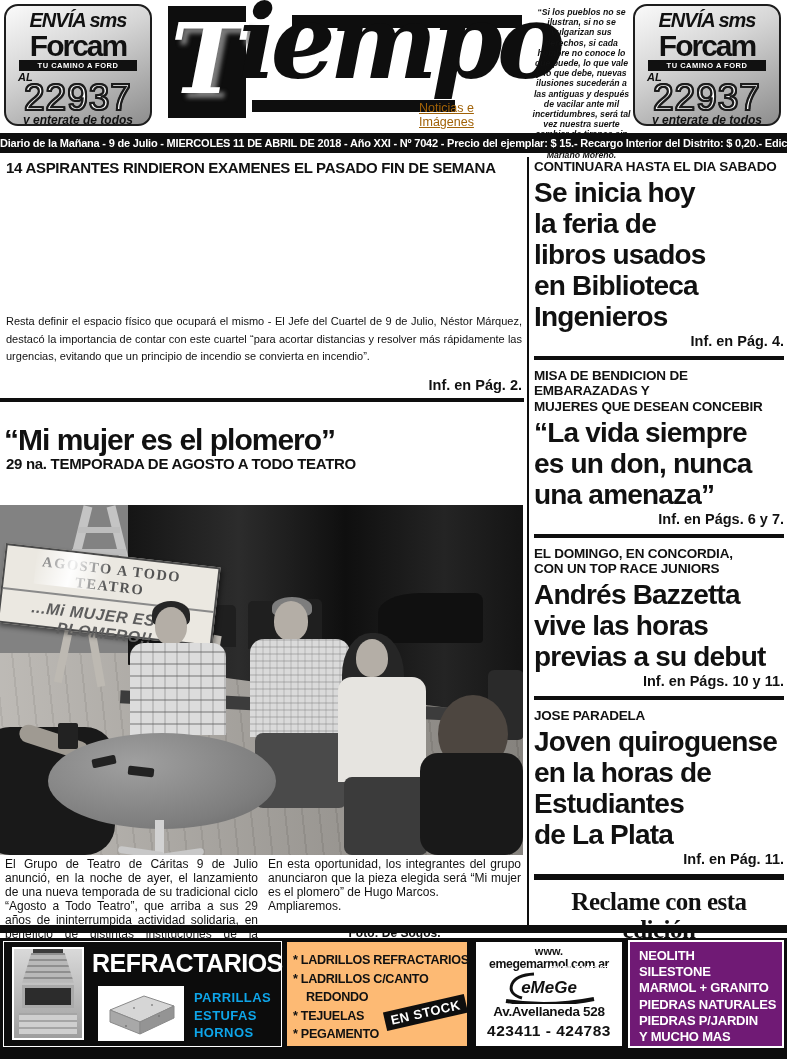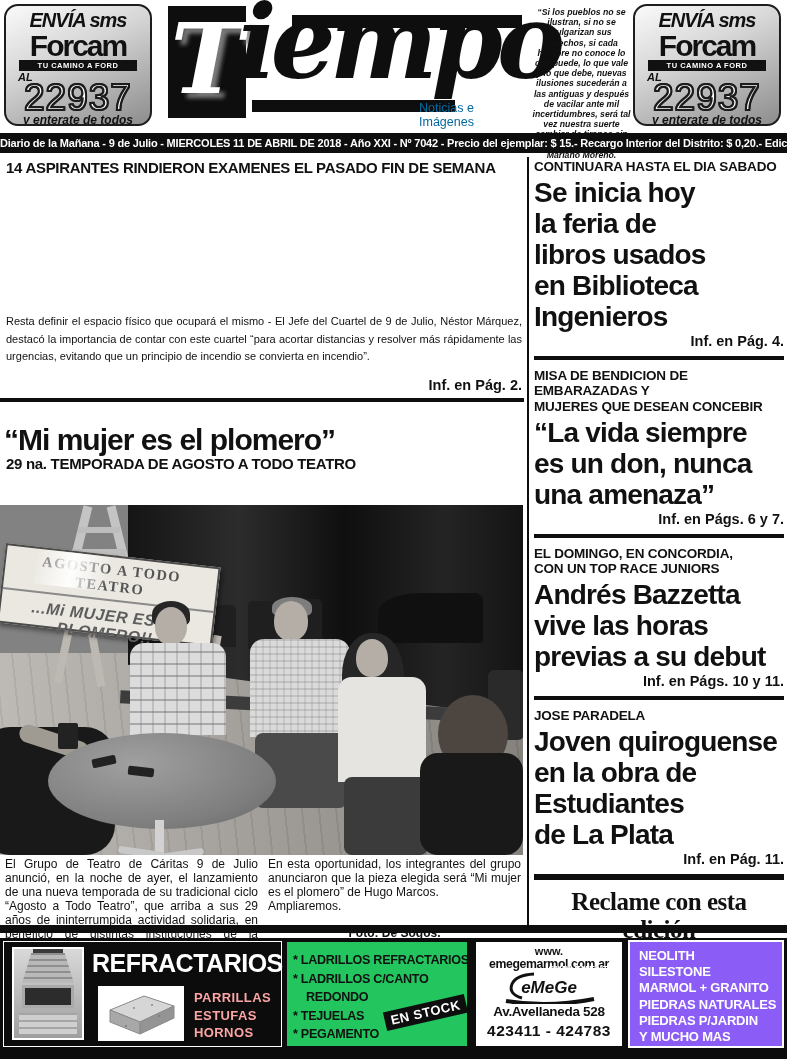--- a/index.html
+++ b/index.html
@@ -19,21 +19,21 @@
   .sms-foot{font-style:italic;font-weight:bold;font-size:12px;line-height:12.5px;margin-top:1px;}
 
   .masthead{position:absolute;left:162px;top:2px;width:366px;height:126px;}
   .mast-tbox{position:absolute;left:6px;top:4px;width:78px;height:112px;background:#0e0e0e;color:#fff;
              font-family:"DejaVu Serif",serif;font-weight:bold;font-style:italic;font-size:98px;line-height:106px;
              text-align:center;text-shadow:5px 5px 4px rgba(130,130,130,.95);}
   .mast-bar-top{position:absolute;left:130px;top:13px;width:230px;height:13px;background:#0e0e0e;}
   .mast-bar-bottom{position:absolute;left:90px;top:98px;width:203px;height:12px;background:#0e0e0e;}
   .mast-rest{position:absolute;left:76px;top:-20px;font-family:"DejaVu Serif",serif;font-style:italic;font-weight:bold;
              font-size:102px;letter-spacing:-6px;color:#0e0e0e;}
-  .mast-tagline{position:absolute;left:257px;top:99px;font-size:12.5px;color:#0369a1;}
+  .mast-tagline{position:absolute;left:257px;top:99px;font-size:12.5px;color:#a16207;text-decoration:underline;}
 
   .quote{position:absolute;left:532px;top:7px;width:99px;height:118px;font-size:8.7px;font-weight:bold;font-style:italic;
          text-align:center;line-height:10.2px;}
 
   .dateline{position:absolute;left:0;top:133px;width:787px;height:20px;background:#0e0e0e;color:#fff;font-weight:bold;
             font-size:11px;line-height:20px;text-align:center;letter-spacing:-.2px;white-space:nowrap;}
 
   
   .kicker{font-weight:bold;font-size:15px;letter-spacing:-.3px;}
   .kicker-main{position:absolute;left:6px;top:159px;}
@@ -112,36 +112,36 @@
   .ads-band{position:absolute;left:0;top:938px;width:787px;height:121px;background:#0c0c0c;}
   .refr-panel{position:absolute;left:3px;top:3px;width:279px;height:106px;border:1px solid #fff;box-sizing:border-box;padding-left:43px;}
   .fireplace{position:absolute;left:8px;top:5px;width:72px;height:93px;background:#fff;padding:2px;box-sizing:border-box;}
   .fp-inner{position:relative;width:100%;height:100%;background:linear-gradient(#d9d9d9,#9e9e9e);overflow:hidden;}
   .fp-hood{position:absolute;left:12%;top:4%;width:76%;height:34%;background:repeating-linear-gradient(0deg,#b9b9b9 0 4px,#8f8f8f 4px 6px);clip-path:polygon(18% 0,82% 0,100% 100%,0 100%);}
   .fp-top{position:absolute;left:28%;top:0;width:44%;height:6%;background:#3a3a3a;}
   .fp-box{position:absolute;left:12%;top:40%;width:76%;height:26%;background:#2c2c2c;border:3px solid #a9a9a9;box-sizing:border-box;}
   .fp-base{position:absolute;left:8%;top:72%;width:84%;height:24%;background:repeating-linear-gradient(0deg,#cfcfcf 0 5px,#a5a5a5 5px 7px);}
   .refr-title{position:absolute;left:88px;top:7px;width:186px;text-align:center;color:#fff;font-weight:bold;font-size:25px;letter-spacing:-.5px;}
   .brick-box{position:absolute;left:94px;top:44px;width:86px;height:55px;background:#fff;display:flex;align-items:center;justify-content:center;}
-  .refr-items{position:absolute;left:190px;top:47px;color:#fca5a5;font-weight:bold;font-size:13px;line-height:17.5px;letter-spacing:.4px;}
-  .list-panel{position:absolute;left:287px;top:4px;width:180px;height:104px;background:#22c55e;padding:9px 6px;box-sizing:border-box;}
+  .refr-items{position:absolute;left:190px;top:47px;color:#0ea5e9;font-weight:bold;font-size:13px;line-height:17.5px;letter-spacing:.4px;}
+  .list-panel{position:absolute;left:287px;top:4px;width:180px;height:104px;background:#fdba74;padding:9px 6px;box-sizing:border-box;}
   .list-item{font-weight:bold;font-size:12.6px;line-height:18.5px;letter-spacing:-.3px;white-space:nowrap;}
   .list-item.indent{padding-left:13px;}
   .stock-badge{position:absolute;left:97px;top:61px;background:#0e0e0e;color:#fff;font-weight:bold;font-size:13px;
                padding:2px 6px;transform:rotate(-13deg);letter-spacing:.5px;}
   .emege-panel{position:absolute;left:476px;top:4px;width:146px;height:104px;background:#fff;text-align:center;
                box-sizing:border-box;padding-top:4px;}
   .emege-www{font-weight:bold;font-size:11px;line-height:11px;}
   .emege-url{font-weight:bold;font-size:12.3px;letter-spacing:-.4px;}
   .emege-logo{position:relative;height:32px;margin-top:1px;}
   .emege-logo-text{position:absolute;left:0;right:0;top:6px;font-style:italic;font-weight:bold;font-size:17px;letter-spacing:0;}
   .emege-swoosh{position:absolute;left:24px;top:0;width:98px;height:32px;}
   .emege-addr{font-weight:bold;font-size:13.5px;letter-spacing:-.3px;}
   .emege-phones{font-weight:bold;font-size:15.5px;letter-spacing:.5px;margin-top:3px;}
-  .neolith-panel{position:absolute;left:628px;top:2px;width:156px;height:108px;border:2px solid #fff;background:#8b5cf6;
+  .neolith-panel{position:absolute;left:628px;top:2px;width:156px;height:108px;border:2px solid #fff;background:#701a75;
                  color:#fff;padding:6px 12px 0 9px;box-sizing:border-box;}
   .neo-line{font-weight:bold;font-size:13px;line-height:16.2px;letter-spacing:-.2px;white-space:nowrap;}
 </style>
 </head>
 <body>
 
 <div class="page">
 
   <div class="sms-ad left">
     <div class="sms-line1">ENVÍA sms</div>
@@ -292,21 +292,21 @@
         <div>previas a su debut</div>
       </div>
       <div class="rc-ref">Inf. en Págs. 10 y 11.</div>
       <div class="rc-divider"></div>
     </div>
 
     <div>
       <div class="rc-kicker">JOSE PARADELA</div>
       <div class="rc-headline">
         <div>Joven quiroguense</div>
-        <div>en la obra de</div>
+        <div>en la horas de</div>
         <div>Estudiantes</div>
         <div>de La Plata</div>
       </div>
       <div class="rc-ref">Inf. en Pág. 11.</div>
       <div class="rc-divider thick"></div>
     </div>
 
     <div>
       <div class="promo-headline">Reclame con esta edición</div>
       <div class="promo-box">

